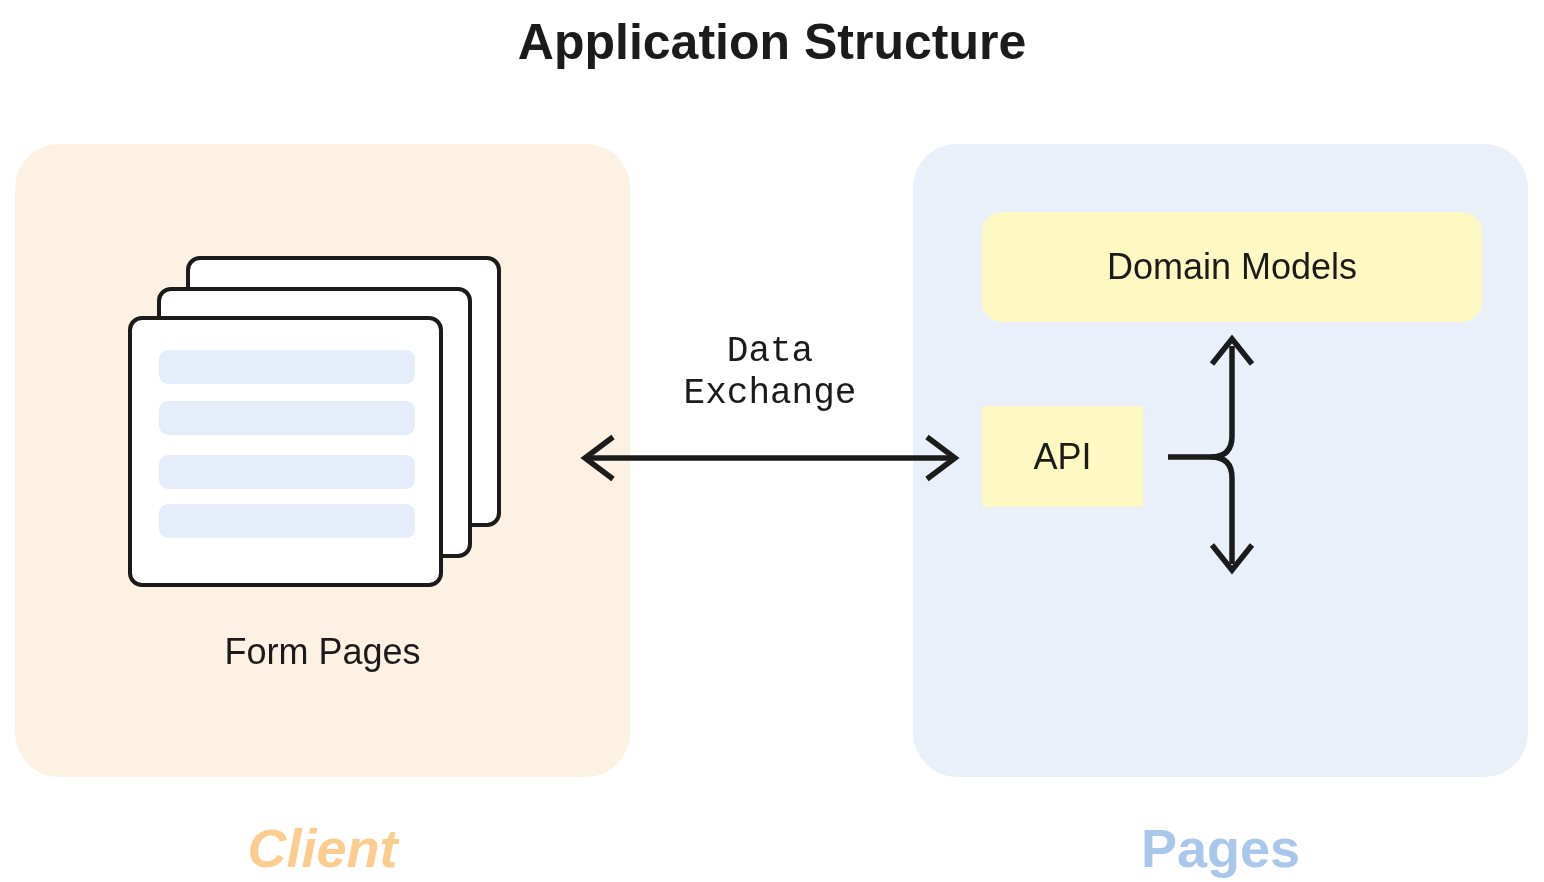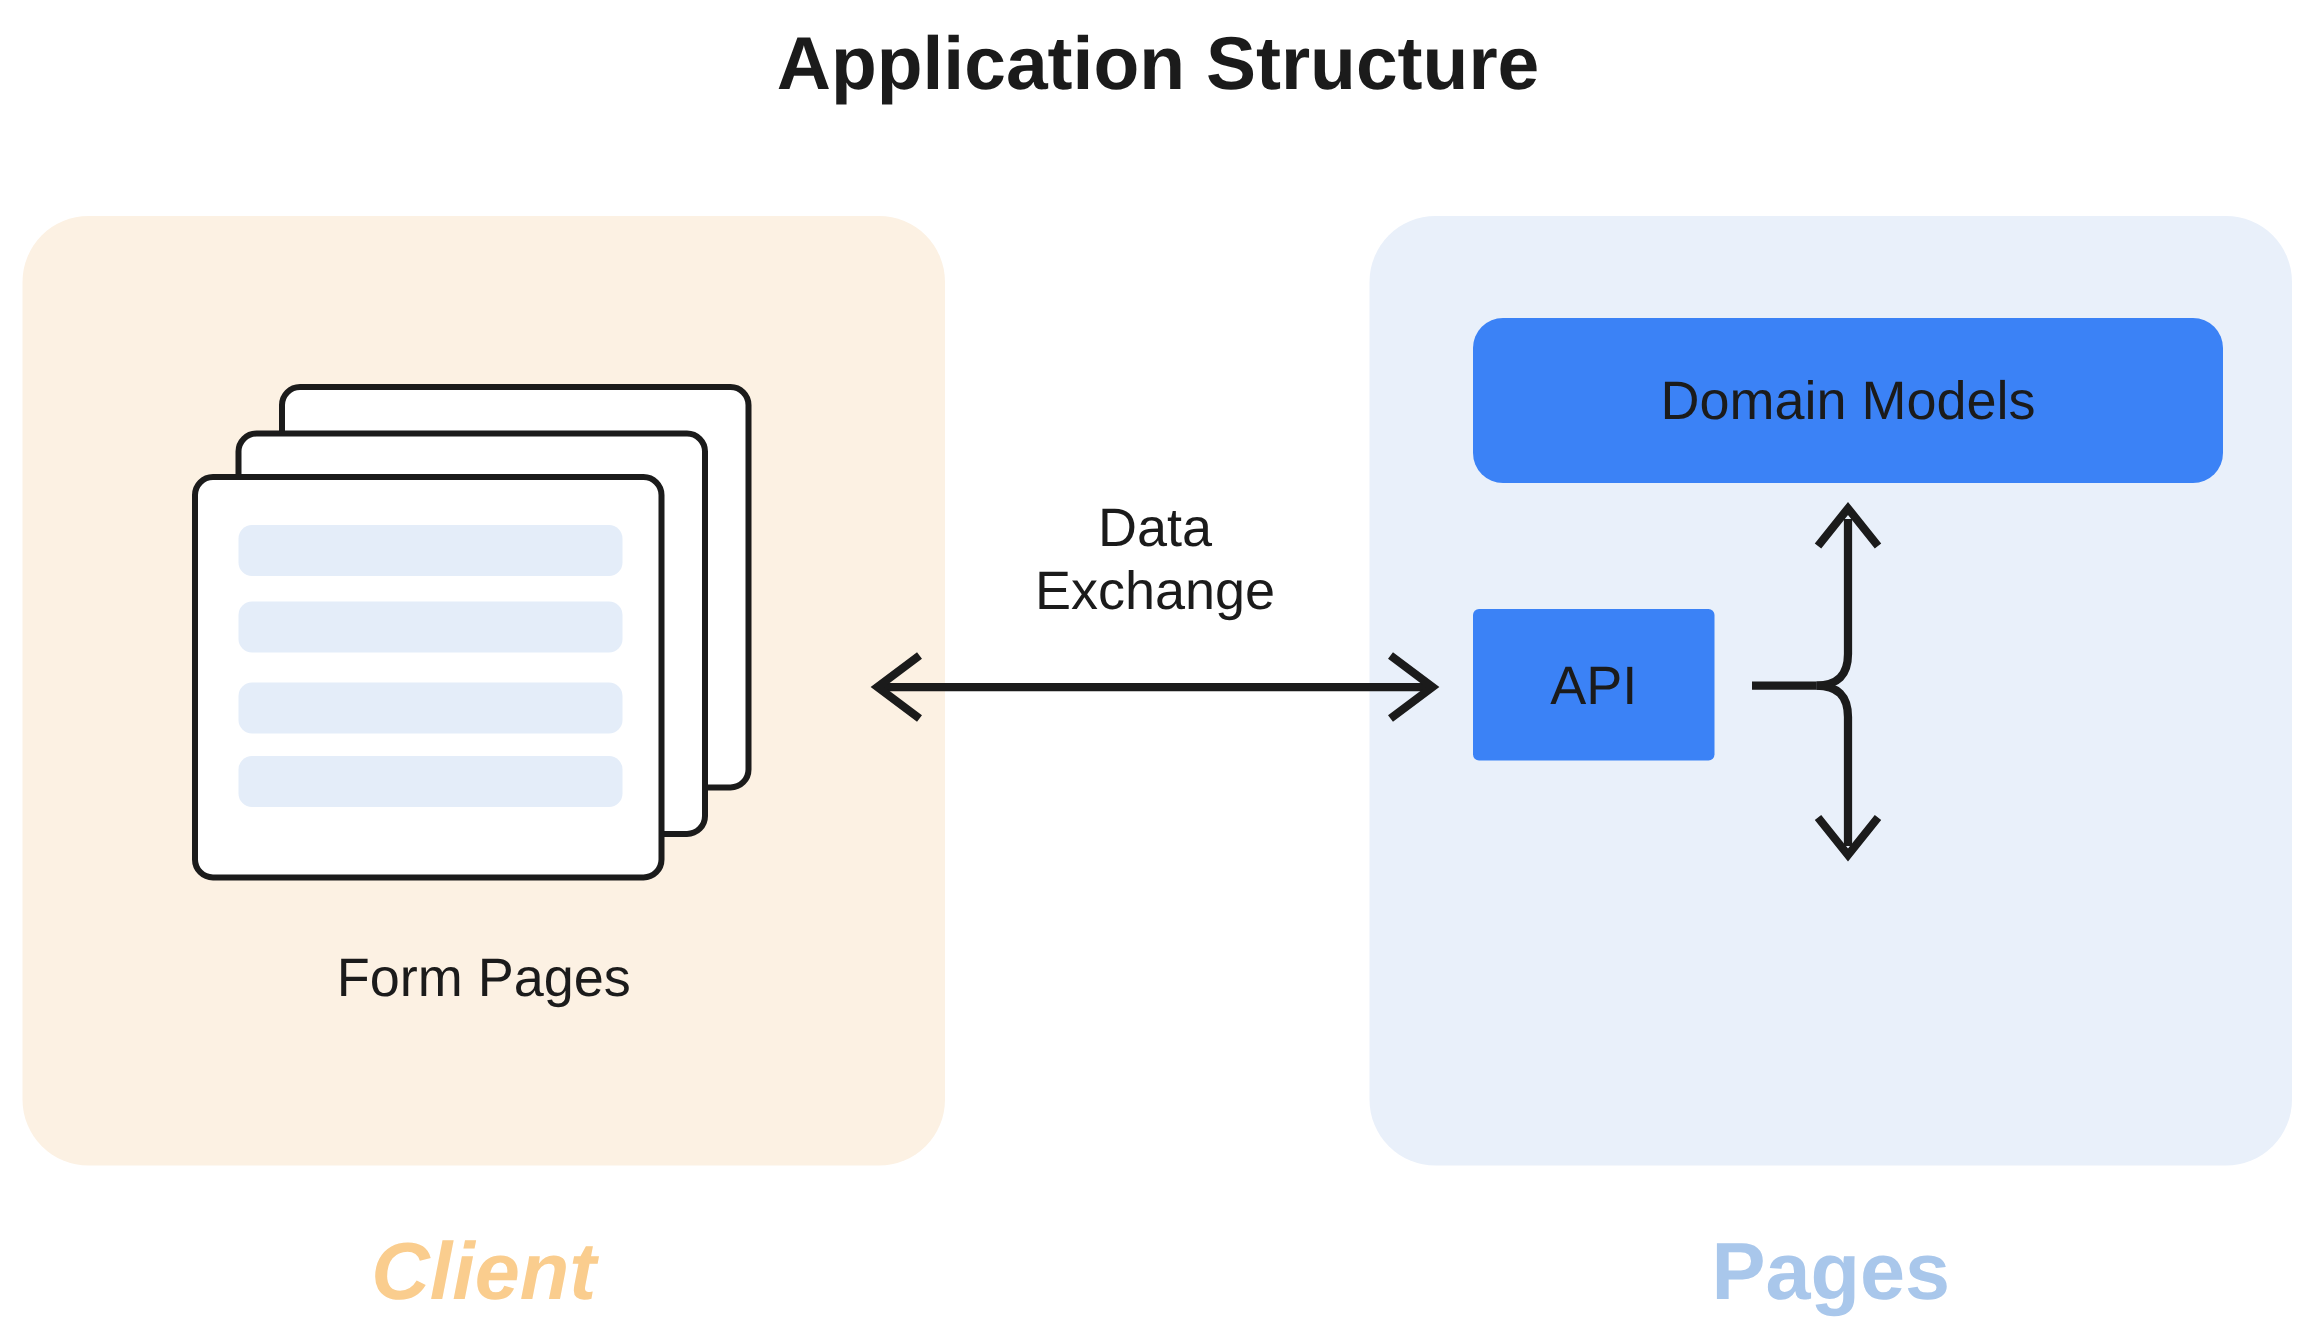--- a/index.html
+++ b/index.html
@@ -53,21 +53,21 @@
 
   .node-caption {
     position: absolute; left: 0; top: 486px; width: 100%;
     text-align: center;
     font-size: 36px; line-height: 44px;
     color: var(--ink);
   }
 
   .node {
     position: absolute;
-    background: #3b82f6;
+    background: #fef9c3;
     border-radius: 20px;
     display: flex; align-items: center; justify-content: center;
     font-size: 36px;
     color: var(--ink);
   }
   .node--domain   { left: 69px; top: 68px;  width: 500px; height: 110px; }
   .node--api      { left: 69px; top: 262px; width: 161px; height: 101px; border-radius: 4px; }
   .node--database { left: 68px; top: 460px; width: 502px; height: 111px; }
 
   .big-caption {
@@ -76,20 +76,21 @@
     font-size: 54px; line-height: 60px; font-weight: bold;
   }
   .big-caption--client { left: 15px;  color: var(--client-label); font-style: italic; }
   .big-caption--server { left: 913px; color: var(--server-label); }
 
   .exchange-label {
     position: absolute; left: 670px; top: 331px; width: 200px;
     text-align: center;
     font-size: 36px; line-height: 42px;
     color: var(--ink);
+    font-family: Liberation Mono, monospace;
   }
 
   .arrows {
     position: absolute; left: 0; top: 0;
     pointer-events: none;
   }
   .arrows path {
     fill: none;
     stroke: var(--ink);
     stroke-width: 5.5;

